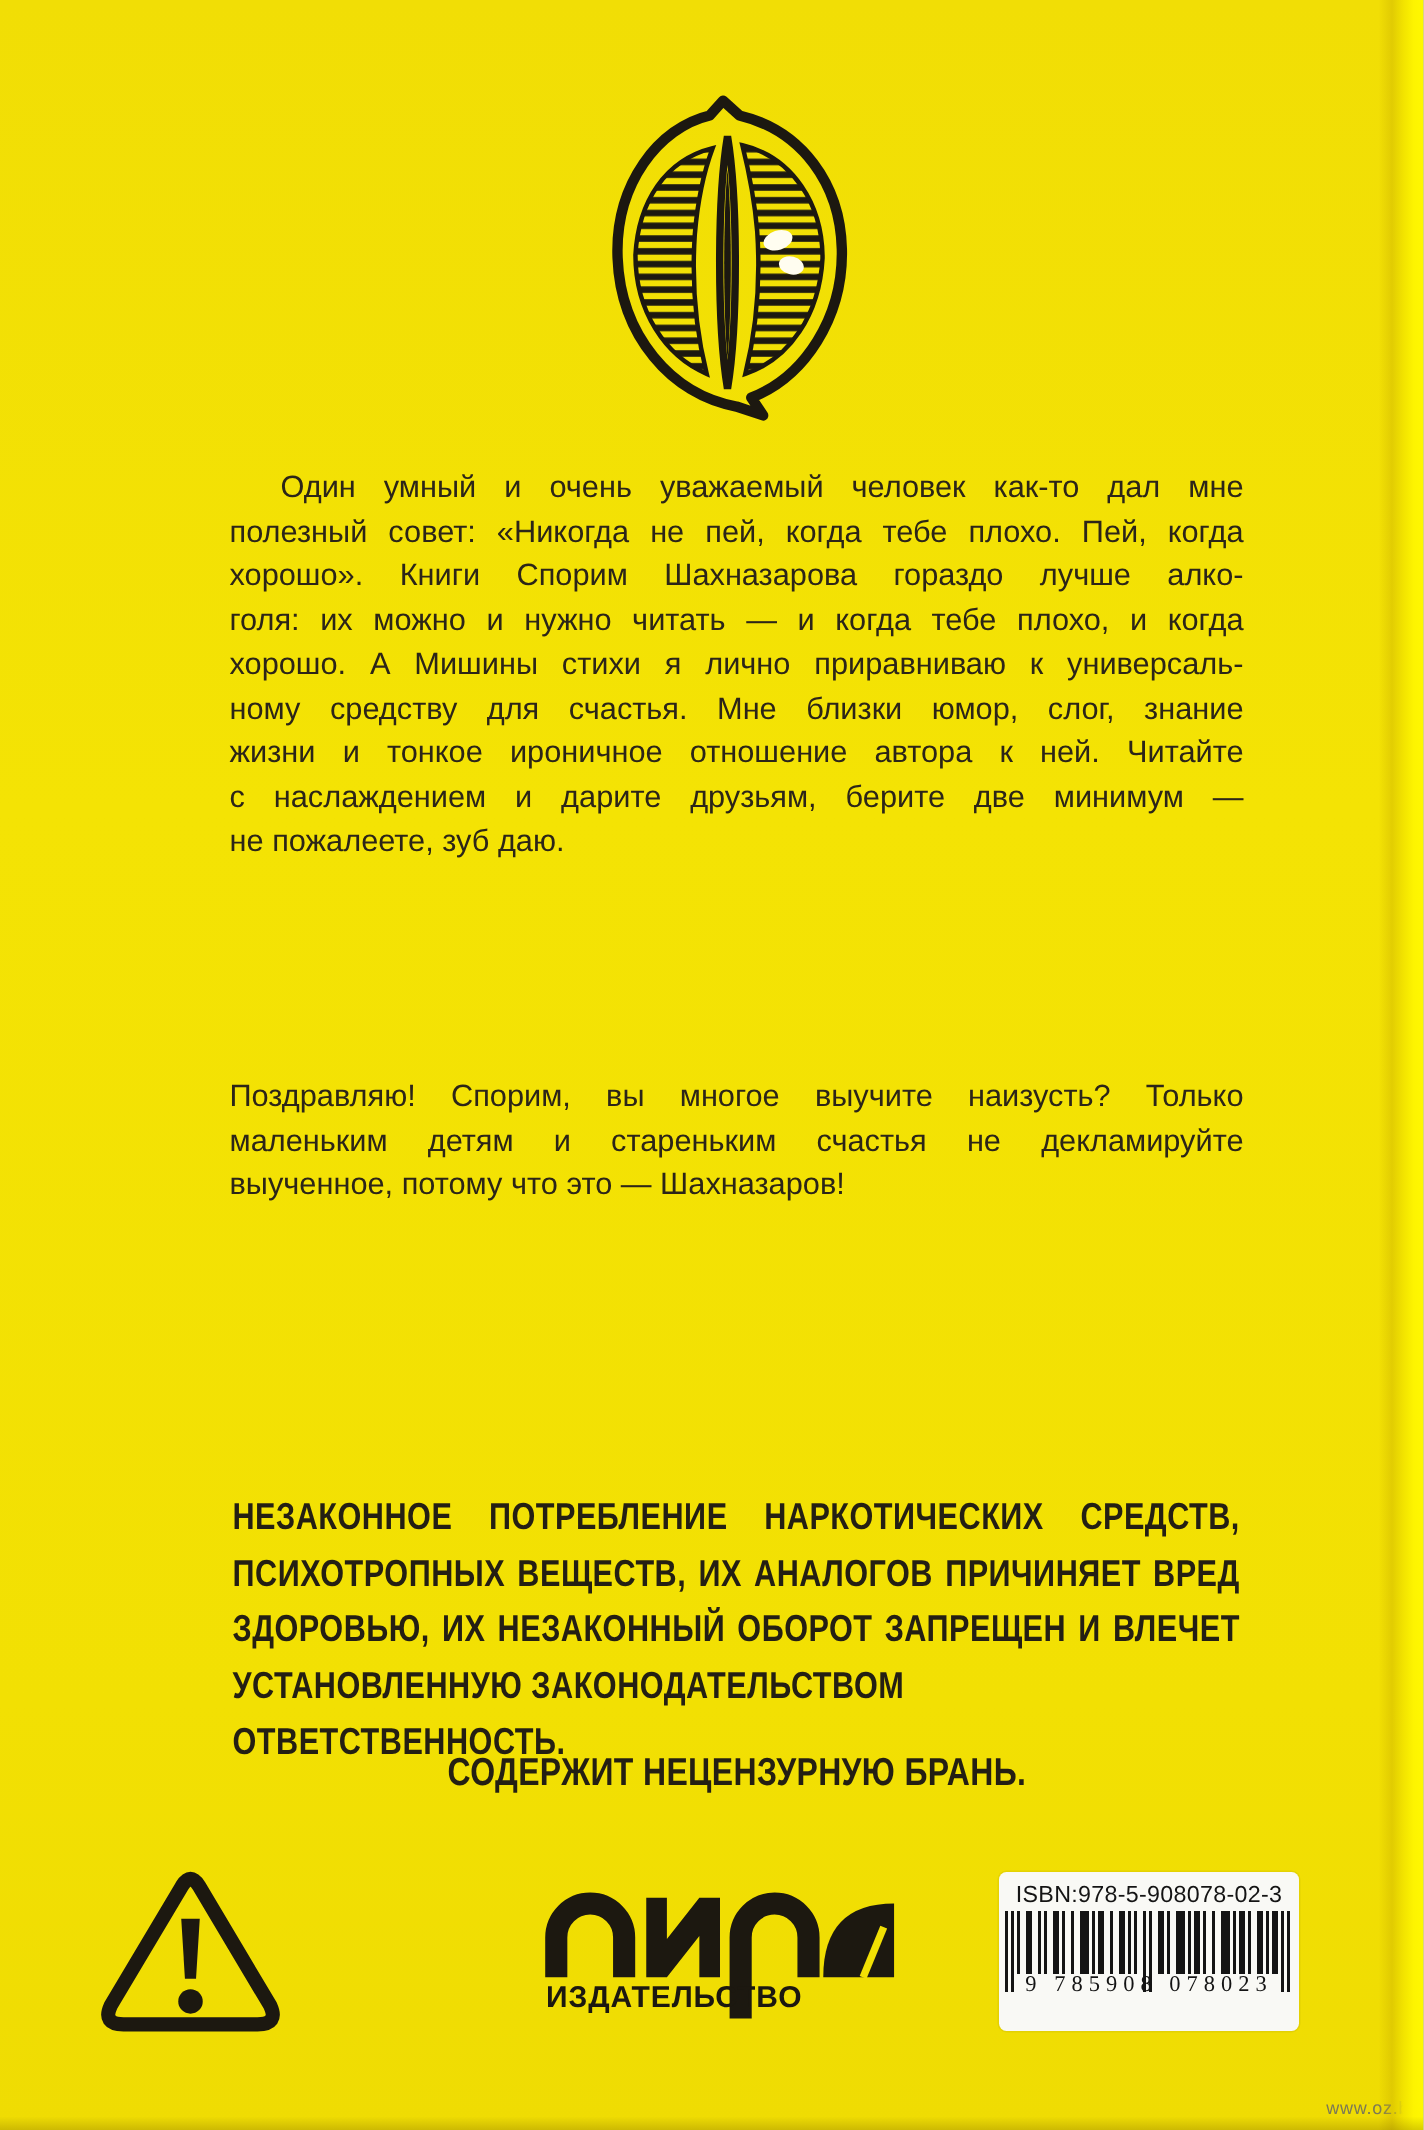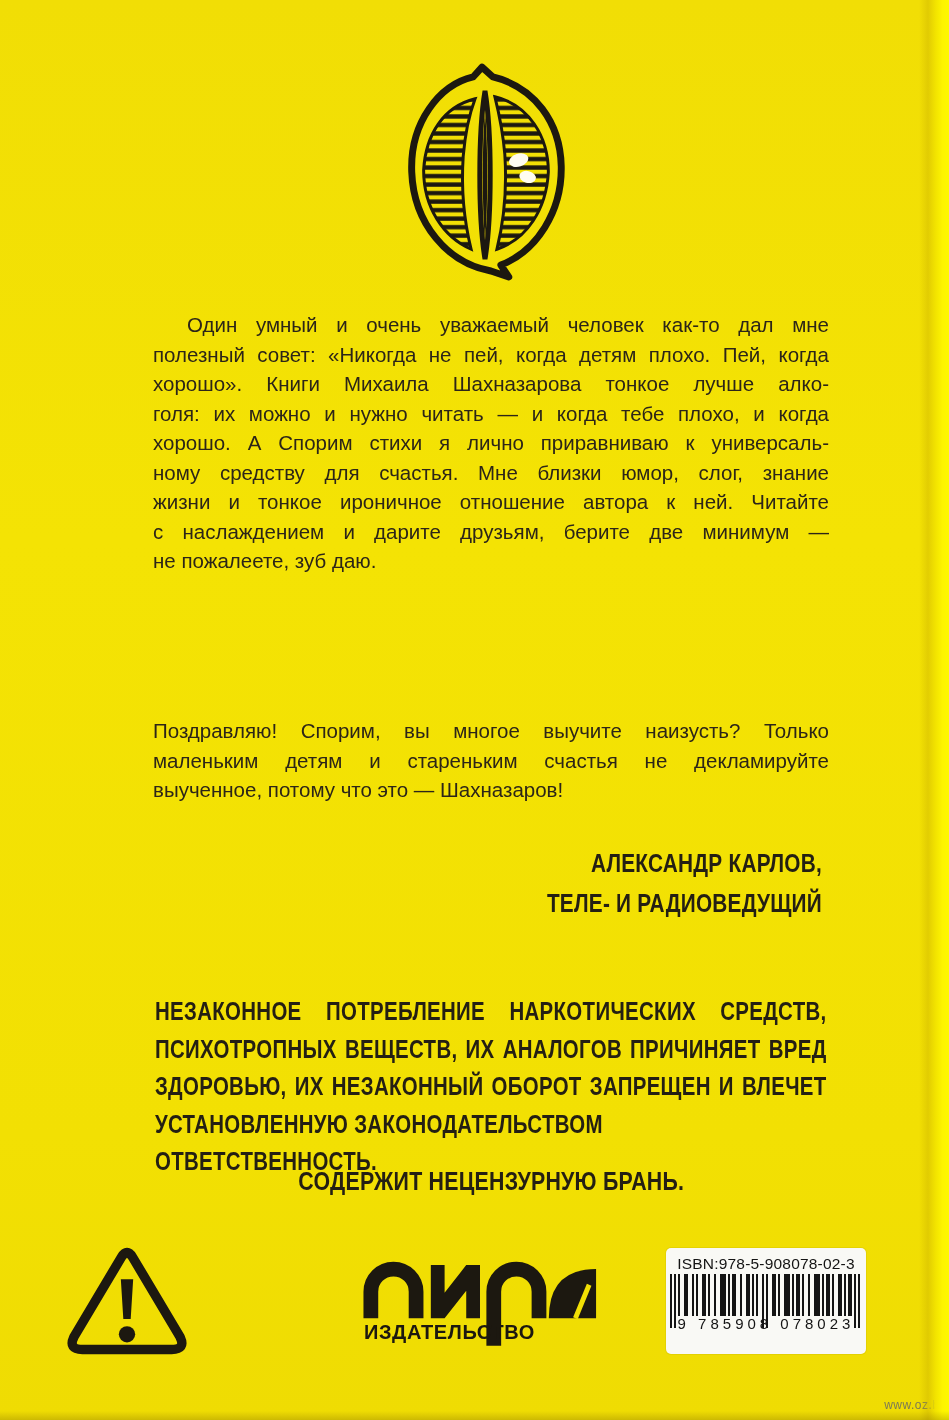--- a/index.html
+++ b/index.html
@@ -57,21 +57,21 @@
   .barcode-box{
     position:absolute;left:666px;top:1248px;width:200px;height:106px;
     background:#f9f9f5;border-radius:5px;
     display:flex;flex-direction:column;align-items:center;
     box-shadow:0 0 0 1px rgba(90,80,0,.08);
   }
   .isbn{font-size:15.5px;color:#141414;margin-top:7px;letter-spacing:.2px;white-space:nowrap;}
   .bars{margin-top:1px;}
   .digits{
     font-size:15px;color:#141414;letter-spacing:4px;margin-top:-13px;white-space:nowrap;
-    font-family:Liberation Sans, sans-serif;
+    font-family:Liberation Serif, serif;
   }
   .watermark{
     position:absolute;right:3px;top:1398px;
     font-size:12px;color:rgba(110,110,95,.9);letter-spacing:.5px;
   }
 </style>
 </head>
 <body>
 
 <div class="page">
@@ -90,41 +90,37 @@
     <ellipse cx="143" cy="117" rx="8.5" ry="6" fill="#fffdf0" transform="rotate(14 143 117)"></ellipse>
 
     <path d="M100,30 C107,72 107,158 100,200 C93,158 93,72 100,30 Z" fill="none" stroke="#1c1810" stroke-width="5"></path>
     <path d="M100,52 C103,84 103,148 100,180 C97,148 97,84 100,52 Z" fill="#1c1810"></path>
 
     <path d="M97,6 L108,16 C150,26 176,62 177,106 C178,152 152,192 116,206 L124,218 L106,212 C62,204 28,164 26,112 C24,62 54,24 88,16 Z" fill="none" stroke="#1c1810" stroke-width="7" stroke-linejoin="round"></path>
   </svg>
 
   <div class="body-par" style="top:310px">
       <div class="line indent just">Один умный и очень уважаемый человек как-то дал мне</div>
-      <div class="line just">полезный совет: «Никогда не пей, когда детям плохо. Пей, когда</div>
-      <div class="line just">хорошо». Книги Михаила Шахназарова тонкое лучше алко-</div>
+      <div class="line just">полезный совет: «Никогда не пей, когда тебе плохо. Пей, когда</div>
+      <div class="line just">хорошо». Книги Спорим Шахназарова гораздо лучше алко-</div>
       <div class="line just">голя: их можно и нужно читать — и когда тебе плохо, и когда</div>
-      <div class="line just">хорошо. А Спорим стихи я лично приравниваю к универсаль-</div>
+      <div class="line just">хорошо. А Мишины стихи я лично приравниваю к универсаль-</div>
       <div class="line just">ному средству для счастья. Мне близки юмор, слог, знание</div>
       <div class="line just">жизни и тонкое ироничное отношение автора к ней. Читайте</div>
       <div class="line just">с наслаждением и дарите друзьям, берите две минимум —</div>
       <div class="line">не пожалеете, зуб даю.</div>
     </div>
 
 
   <div class="body-par" style="top:716px">
       <div class="line just">Поздравляю! Спорим, вы многое выучите наизусть? Только</div>
       <div class="line just">маленьким детям и стареньким счастья не декламируйте</div>
       <div class="line">выученное, потому что это — Шахназаров!</div>
     </div>
 
-  <div class="attr" style="top:843px">
-    <div class="cline">АЛЕКСАНДР КАРЛОВ,</div>
-    <div class="cline">ТЕЛЕ- И РАДИОВЕДУЩИЙ</div>
-  </div>
 
   <div class="warning">
       <div class="line just">НЕЗАКОННОЕ ПОТРЕБЛЕНИЕ НАРКОТИЧЕСКИХ СРЕДСТВ,</div>
       <div class="line just">ПСИХОТРОПНЫХ ВЕЩЕСТВ, ИХ АНАЛОГОВ ПРИЧИНЯЕТ ВРЕД</div>
       <div class="line just">ЗДОРОВЬЮ, ИХ НЕЗАКОННЫЙ ОБОРОТ ЗАПРЕЩЕН И ВЛЕЧЕТ</div>
       <div class="line">УСТАНОВЛЕННУЮ ЗАКОНОДАТЕЛЬСТВОМ ОТВЕТСТВЕННОСТЬ.</div>
     </div>
 
   <div class="profanity">
     <span>СОДЕРЖИТ НЕЦЕНЗУРНУЮ БРАНЬ.</span>

